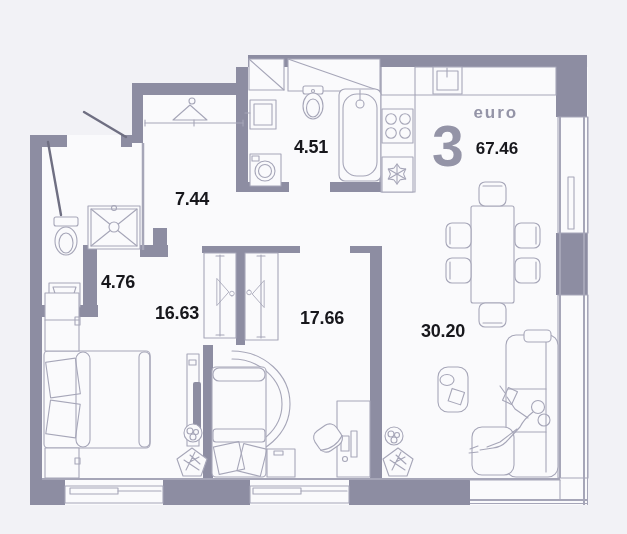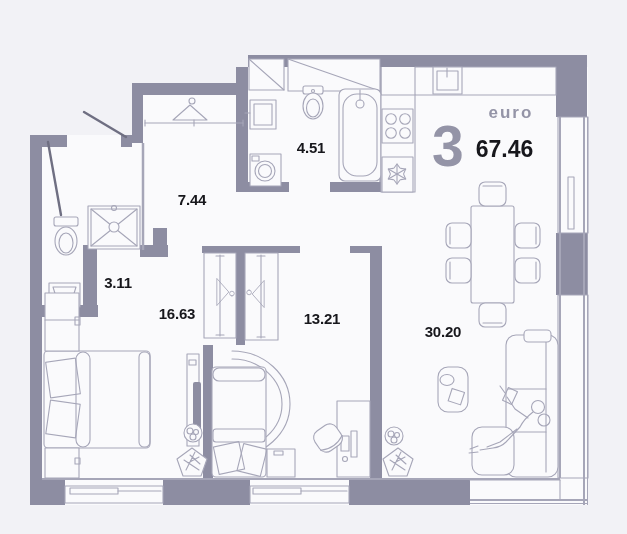--- a/index.html
+++ b/index.html
@@ -11,26 +11,26 @@
   .plan{position:relative;width:627px;height:534px;overflow:hidden;background:var(--background);}
   .floor,.wall,.thin{position:absolute;}
   .floor{background:var(--floor);}
   .wall{background:var(--wall);}
   .thin{background:var(--line);}
   svg.furn{position:absolute;left:0;top:0;}
   .s{stroke:var(--line);stroke-width:1.1;fill:none;stroke-linecap:round;stroke-linejoin:round;}
   .sf{stroke:var(--line);stroke-width:1.1;fill:var(--floor);stroke-linejoin:round;}
   .sd{stroke:var(--line-dark);stroke-width:2.4;fill:none;stroke-linecap:round;}
   .tv{fill:var(--wall);stroke:none;}
-  .area-label{position:absolute;transform:translate(-50%,-50%);font-size:15px;font-weight:700;color:var(--text);letter-spacing:-0.2px;white-space:nowrap;}
+  .area-label{position:absolute;transform:translate(-50%,-50%);font-size:18px;font-weight:700;color:var(--text);letter-spacing:-0.2px;white-space:nowrap;}
   .unit-label{position:absolute;left:432px;top:103px;}
   .unit-label .euro{display:block;font-size:17px;font-weight:700;letter-spacing:2px;color:var(--muted);text-align:right;}
   .unit-label .row{display:flex;align-items:center;margin-top:-4px;}
   .unit-label .big{font-size:57px;font-weight:700;color:var(--muted);line-height:0.95;}
-  .unit-label .total{font-size:23px;font-weight:700;color:var(--text);margin-left:12px;margin-top:6px;}
+  .unit-label .total{font-size:17px;font-weight:700;color:var(--text);margin-left:12px;margin-top:6px;}
 </style>
 </head>
 <body>
 
 <div class="plan">
 
   <div class="floor" style="left:42px;top:135px;width:546px;height:370px;"></div>
   <div class="floor" style="left:143px;top:95px;width:105px;height:45px;"></div>
   <div class="floor" style="left:248px;top:67px;width:340px;height:70px;"></div>
 
@@ -314,23 +314,23 @@
         <circle class="s" cx="394" cy="440" r="3"></circle>
     </g>
     <g>
       <polygon class="sf" points="398,448 383,459 389,476 407,476 413,459"></polygon>
       <path class="s" d="M390 460 L405 470 M401 452 L392 470 M405 457 L394 463 M396 455 L406 464"></path>
     </g>
   </svg>
 
   <div class="area-label" style="left:192px;top:199px;">7.44</div>
   <div class="area-label" style="left:311px;top:147px;">4.51</div>
-  <div class="area-label" style="left:118px;top:282px;">3.11</div>
+  <div class="area-label" style="left:118px;top:282px;">4.76</div>
   <div class="area-label" style="left:177px;top:313px;">16.63</div>
-  <div class="area-label" style="left:322px;top:318px;">13.21</div>
+  <div class="area-label" style="left:322px;top:318px;">17.66</div>
   <div class="area-label" style="left:443px;top:331px;">30.20</div>
 
   <div class="unit-label">
     <span class="euro">euro</span>
     <div class="row">
       <span class="big">3</span>
       <span class="total">67.46</span>
     </div>
   </div>
 

